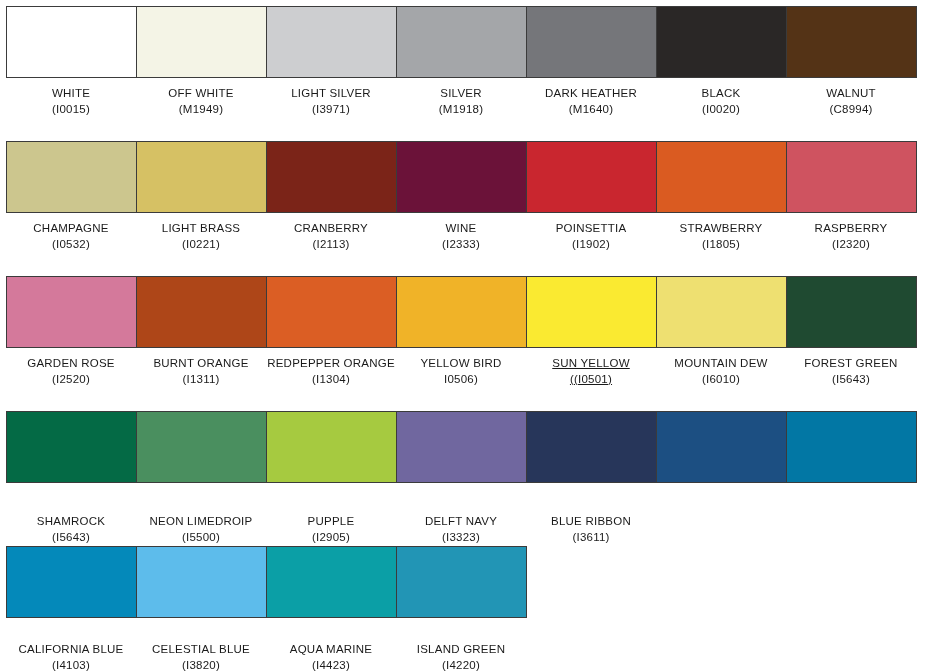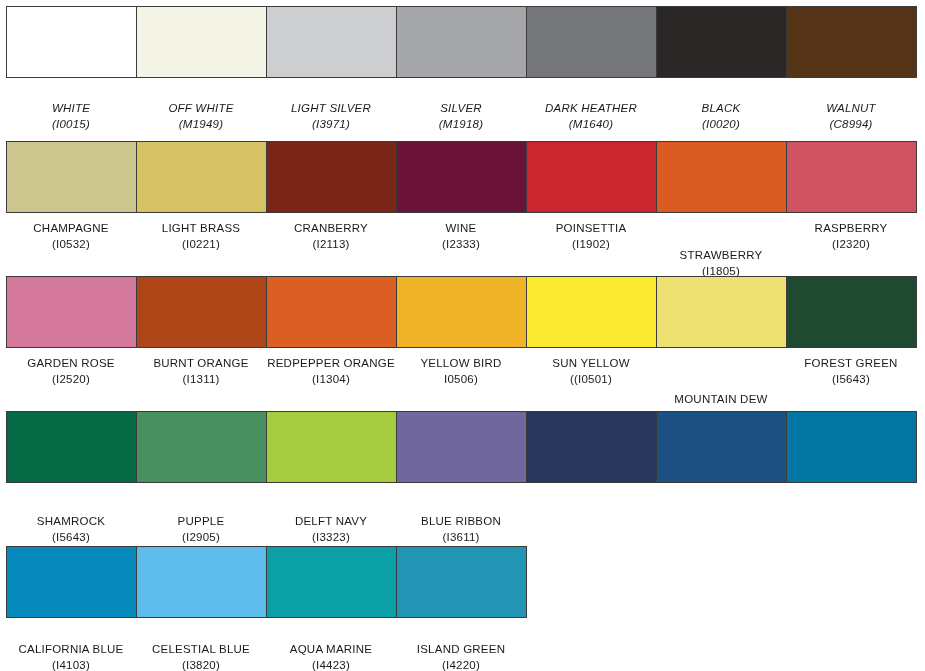--- a/index.html
+++ b/index.html
@@ -69,21 +69,21 @@
       <div class="swatch-strip" style="border-color: rgb(59, 59, 59); height: 72px;">
         <div class="swatch-cell" title="WHITE" style="width: 130px; background: rgb(255, 255, 255); border-right-color: rgb(59, 59, 59);"></div>
         <div class="swatch-cell" title="OFF WHITE" style="width: 130px; background: rgb(244, 244, 230); border-right-color: rgb(59, 59, 59);"></div>
         <div class="swatch-cell" title="LIGHT SILVER" style="width: 130px; background: rgb(205, 206, 208); border-right-color: rgb(59, 59, 59);"></div>
         <div class="swatch-cell" title="SILVER" style="width: 130px; background: rgb(164, 166, 169); border-right-color: rgb(59, 59, 59);"></div>
         <div class="swatch-cell" title="DARK HEATHER" style="width: 130px; background: rgb(117, 118, 122); border-right-color: rgb(59, 59, 59);"></div>
         <div class="swatch-cell" title="BLACK" style="width: 130px; background: rgb(42, 39, 38); border-right-color: rgb(59, 59, 59);"></div>
         <div class="swatch-cell" title="WALNUT" style="width: 130px; background: rgb(84, 51, 22); border-right-color: rgb(59, 59, 59);"></div>
       </div>
     </div>
-    <div class="label-strip" style="top: 101px; font-style: italic;">
+    <div class="label-strip" style="top: 86px;">
       <div class="label-cell" style="width: 130px; color: rgb(26, 26, 26);">
         <span class="label-name">WHITE</span>
         <span class="label-code">(I0015)</span>
       </div>
       <div class="label-cell" style="width: 130px; color: rgb(26, 26, 26);">
         <span class="label-name">OFF WHITE</span>
         <span class="label-code">(M1949)</span>
       </div>
       <div class="label-cell" style="width: 130px; color: rgb(26, 26, 26);">
         <span class="label-name">LIGHT SILVER</span>
@@ -131,21 +131,21 @@
         <span class="label-code">(I2113)</span>
       </div>
       <div class="label-cell" style="width: 130px; color: rgb(26, 26, 26);">
         <span class="label-name">WINE</span>
         <span class="label-code">(I2333)</span>
       </div>
       <div class="label-cell" style="width: 130px; color: rgb(26, 26, 26);">
         <span class="label-name">POINSETTIA</span>
         <span class="label-code">(I1902)</span>
       </div>
-      <div class="label-cell" style="width: 130px; color: rgb(26, 26, 26); margin-top: 27px;">
+      <div class="label-cell" style="width: 130px; color: rgb(26, 26, 26);">
         <span class="label-name">STRAWBERRY</span>
         <span class="label-code">(I1805)</span>
       </div>
       <div class="label-cell" style="width: 130px; color: rgb(26, 26, 26);">
         <span class="label-name">RASPBERRY</span>
         <span class="label-code">(I2320)</span>
       </div>
     </div>
     <div class="swatch-row" style="top: 276px;">
       <div class="swatch-strip" style="border-color: rgb(59, 59, 59); height: 72px;">
@@ -168,25 +168,25 @@
         <span class="label-code">(I1311)</span>
       </div>
       <div class="label-cell" style="width: 130px; color: rgb(26, 26, 26);">
         <span class="label-name">REDPEPPER ORANGE</span>
         <span class="label-code">(I1304)</span>
       </div>
       <div class="label-cell" style="width: 130px; color: rgb(26, 26, 26); text-align: center;">
         <span class="label-name">YELLOW BIRD</span>
         <span class="label-code">I0506)</span>
       </div>
-      <div class="label-cell" style="width: 130px; color: rgb(26, 26, 26);">
+      <div class="label-cell" style="width: 130px; color: rgb(26, 26, 26); text-decoration: underline;">
         <span class="label-name">SUN YELLOW</span>
         <span class="label-code">((I0501)</span>
       </div>
-      <div class="label-cell" style="width: 130px; color: rgb(26, 26, 26); margin-top: 36px;">
+      <div class="label-cell" style="width: 130px; color: rgb(26, 26, 26);">
         <span class="label-name">MOUNTAIN DEW</span>
         <span class="label-code">(I6010)</span>
       </div>
       <div class="label-cell" style="width: 130px; color: rgb(26, 26, 26);">
         <span class="label-name">FOREST GREEN</span>
         <span class="label-code">(I5643)</span>
       </div>
     </div>
     <div class="swatch-row" style="top: 411px;">
       <div class="swatch-strip" style="border-color: rgb(59, 59, 59); height: 72px;">
@@ -198,20 +198,24 @@
         <div class="swatch-cell" title="BLUE RIBBON" style="width: 130px; background: rgb(28, 79, 130); border-right-color: rgb(59, 59, 59);"></div>
         <div class="swatch-cell" title="MEDIUM BLUE" style="width: 130px; background: rgb(2, 119, 164); border-right-color: rgb(59, 59, 59);"></div>
       </div>
     </div>
     <div class="label-strip" style="top: 514px;">
       <div class="label-cell" style="width: 130px; color: rgb(26, 26, 26);">
         <span class="label-name">SHAMROCK</span>
         <span class="label-code">(I5643)</span>
       </div>
       <div class="label-cell" style="width: 130px; color: rgb(26, 26, 26);">
+        <span class="label-name">NEON LIMEDROIP</span>
+        <span class="label-code">(I5500)</span>
+      </div>
+      <div class="label-cell" style="width: 130px; color: rgb(26, 26, 26);">
         <span class="label-name">PUPPLE</span>
         <span class="label-code">(I2905)</span>
       </div>
       <div class="label-cell" style="width: 130px; color: rgb(26, 26, 26);">
         <span class="label-name">DELFT NAVY</span>
         <span class="label-code">(I3323)</span>
       </div>
       <div class="label-cell" style="width: 130px; color: rgb(26, 26, 26);">
         <span class="label-name">BLUE RIBBON</span>
         <span class="label-code">(I3611)</span>

